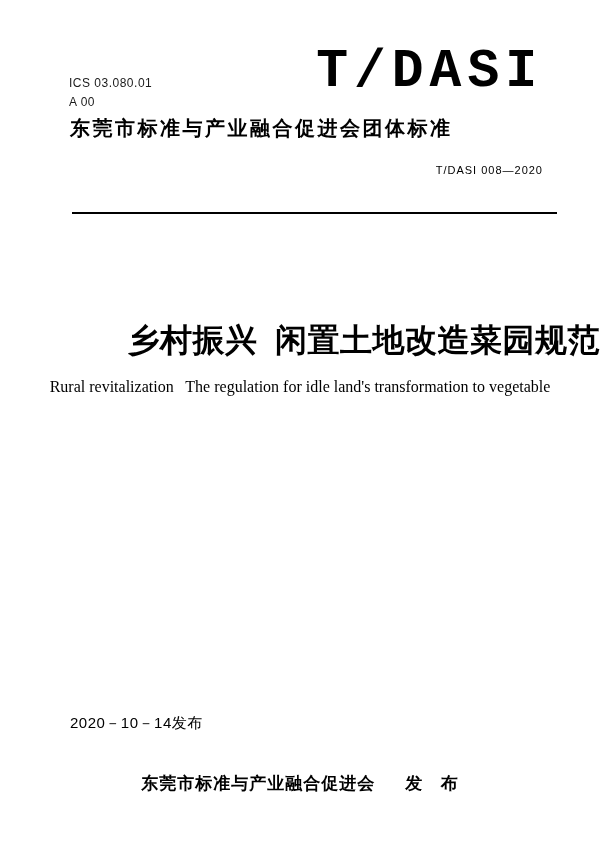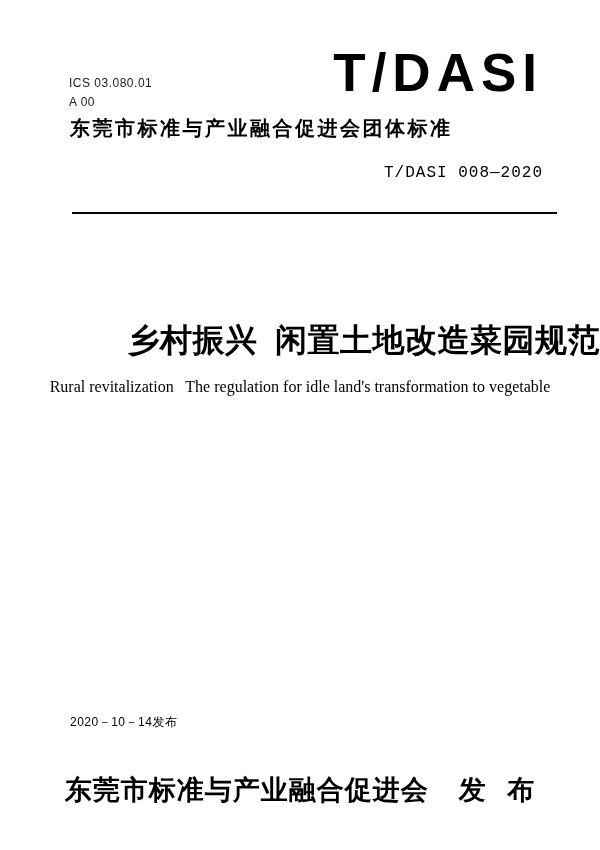--- a/index.html
+++ b/index.html
@@ -25,21 +25,21 @@
     line-height: 19px;
     letter-spacing: 0.5px;
     color: #1a1a1a;
     margin-top: 48px;
   }
 
   
   .logo {
     top: 46px;
     right: 57px;
-    font-family: Liberation Sans, sans-serif;
+    font-family: Liberation Mono, monospace;
     font-weight: bold;
     font-size: 53px;
     line-height: 1;
     letter-spacing: 6px;
     white-space: nowrap;
   }
 
   
   .org-heading {
     left: 70px;
@@ -49,22 +49,22 @@
     font-size: 20px;
     line-height: 32px;
     letter-spacing: 2.5px;
     white-space: nowrap;
   }
 
   
   .std-number {
     top: 164px;
     right: 57px;
-    font-family: Liberation Mono, monospace;
-    font-size: 16px;
+    font-family: Liberation Sans, sans-serif;
+    font-size: 11px;
     letter-spacing: 1px;
     white-space: nowrap;
   }
 
   
   .title-rule {
     left: 72px;
     right: 43px;
     top: 212px;
     height: 2px;
@@ -97,36 +97,36 @@
   }
   .title-en .line { white-space: pre; }
 
   
   .date-row {
     left: 70px;
     right: 43px;
     top: 714px;
     display: flex;
     justify-content: space-between;
-    font-size: 12px;
+    font-size: 15px;
     letter-spacing: 0.5px;
     white-space: nowrap;
   }
 
   
   .publisher-row {
     left: 0;
     top: 772px;
     width: 100%;
     display: flex;
     justify-content: center;
     align-items: flex-start;
     gap: 30px;
     font-weight: bold;
-    font-size: 27px;
+    font-size: 17px;
     white-space: nowrap;
   }
   .publisher-row .org { letter-spacing: 1px; }
   .publisher-row .action { word-spacing: 12px; letter-spacing: 1px; }
 </style>
 </head>
 <body>
 
 <div class="abs ics-block">
   <div>ICS 03.080.01</div>

